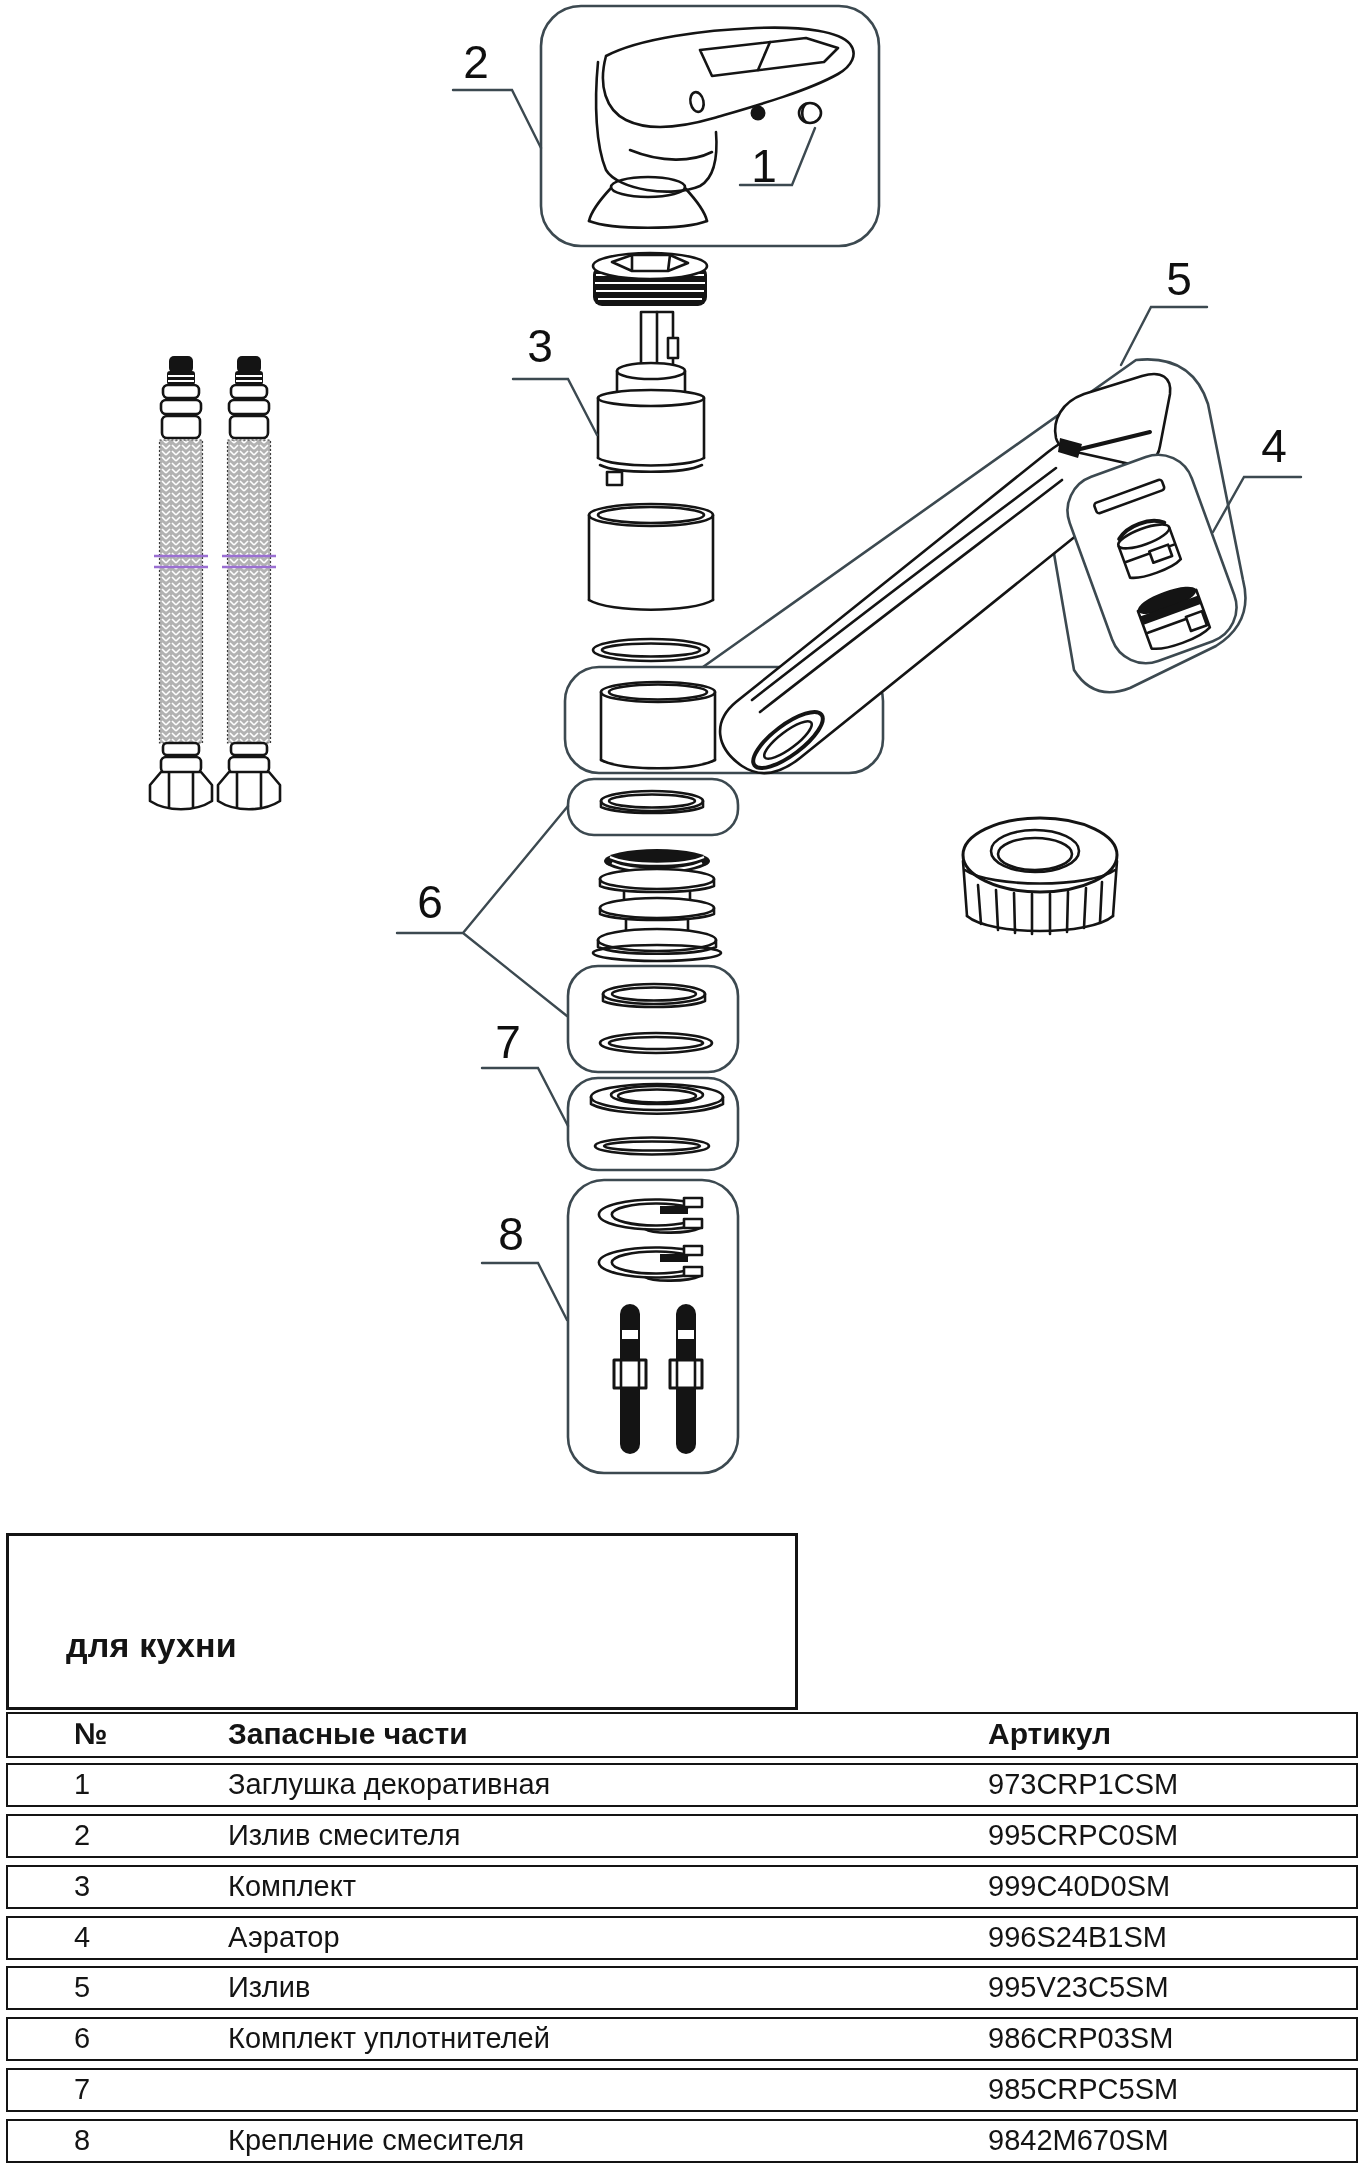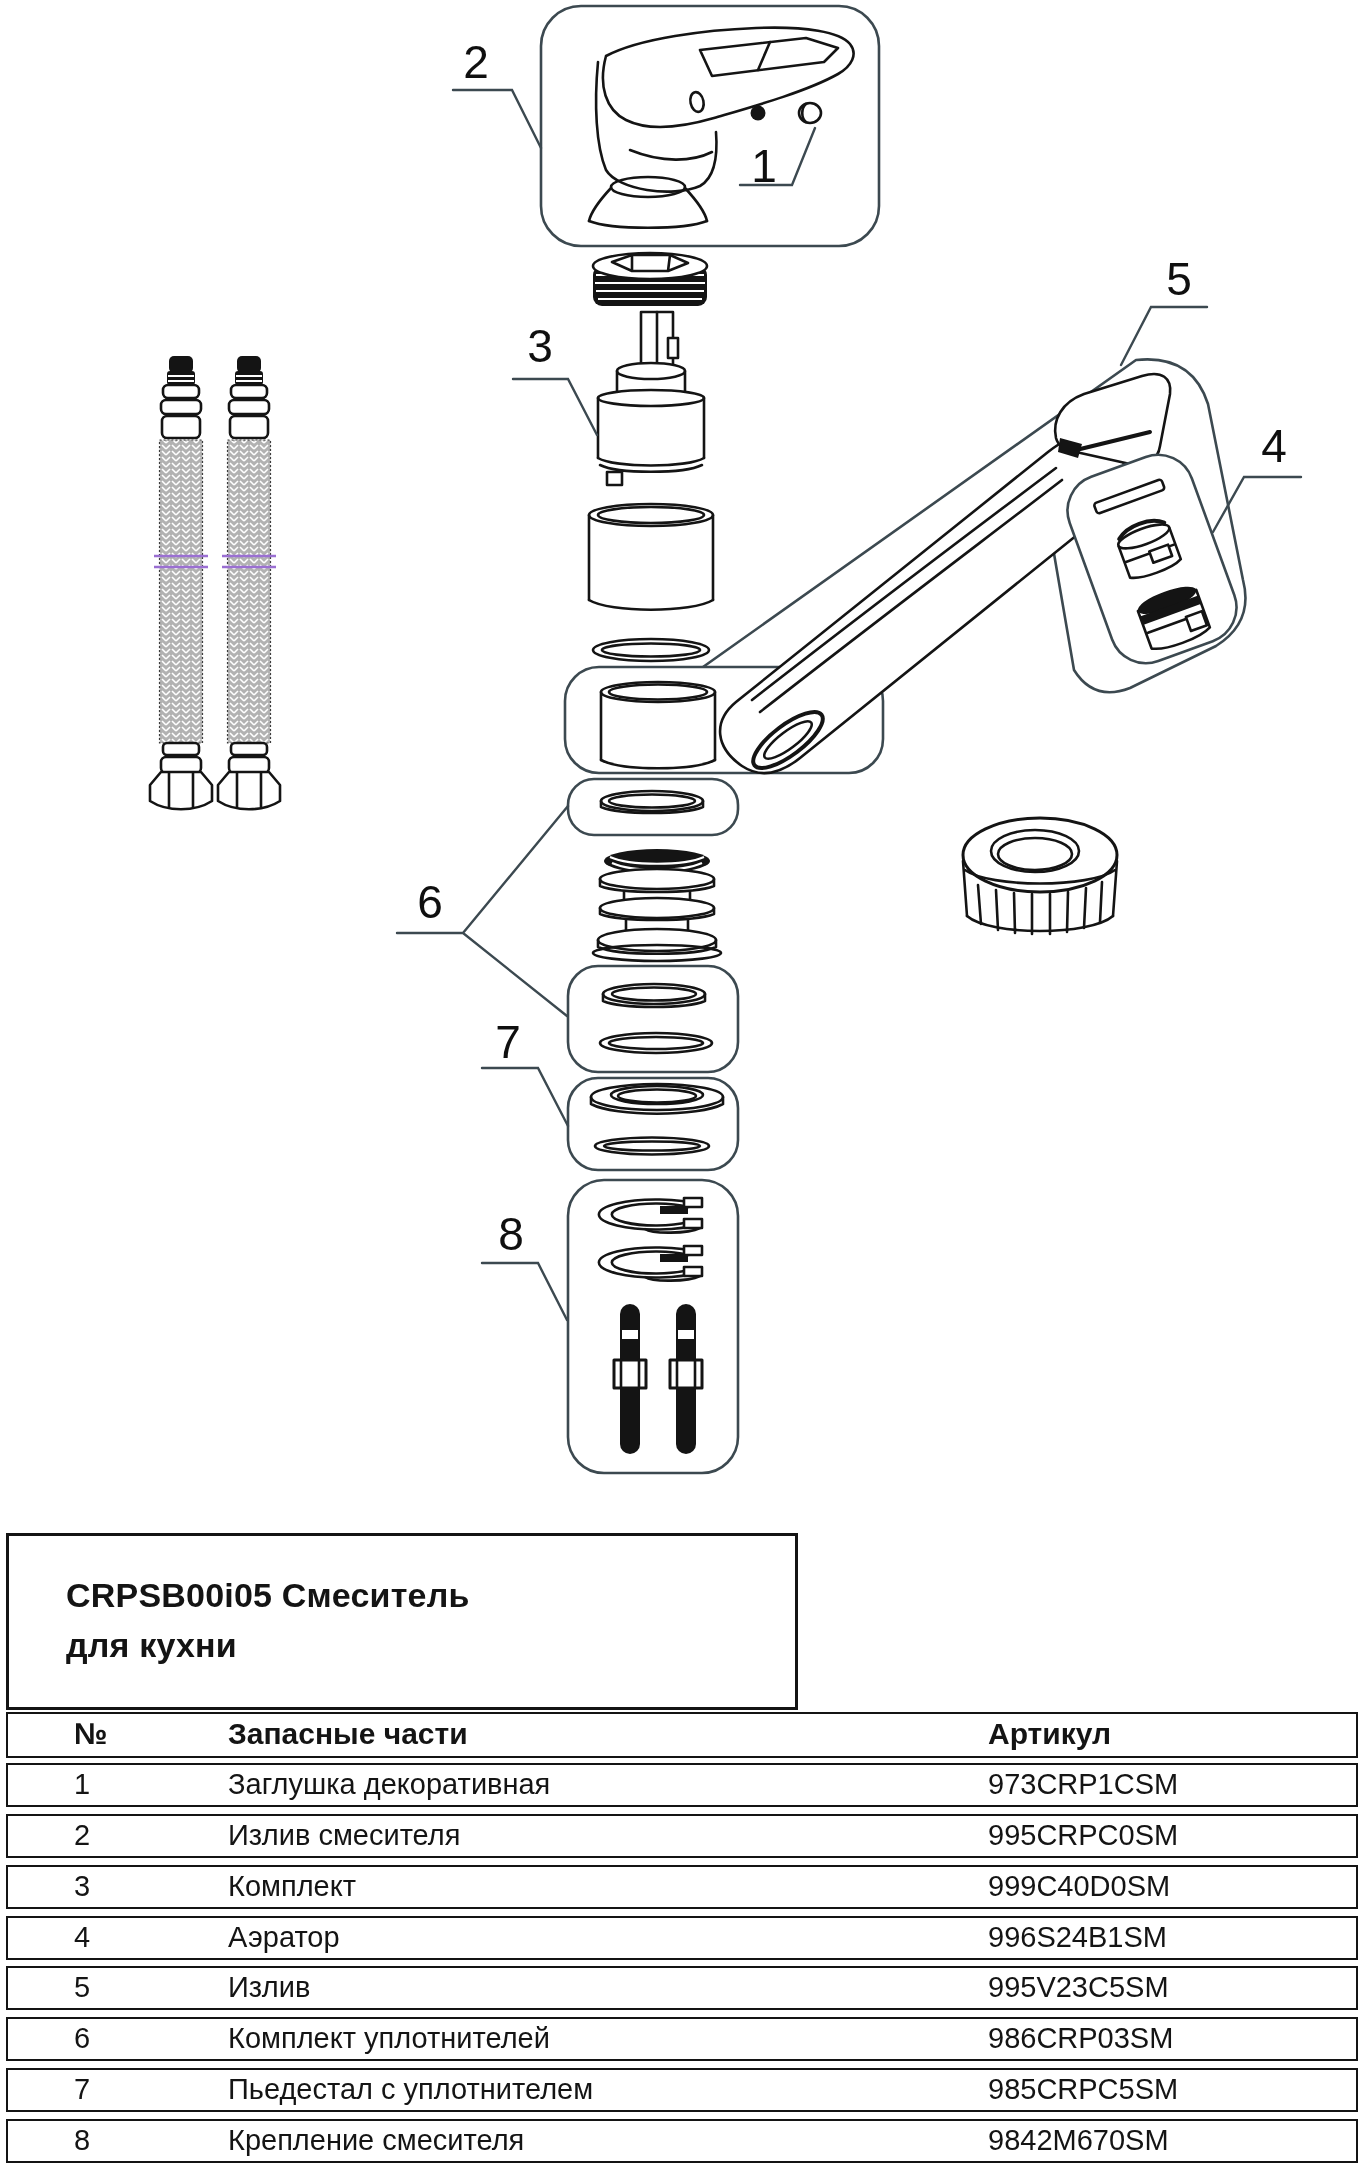--- a/index.html
+++ b/index.html
@@ -275,21 +275,20 @@
         <rect class="ink white-fill" x="614" y="1360" width="32" height="28" style="stroke-width:3"></rect>
         <path class="ink" d="M621,1360 V1388 M639,1360 V1388"></path>
       </g>
     </g>
 
     <text class="callout" x="511" y="1250">8</text>
     <path class="leader" d="M482,1263 H538 L567,1320"></path>
   </svg>
 
   <div class="titlebox"></div>
-  <div class="title-line tl1">CRPSB00i05 Смеситель</div>
   <div class="title-line tl2">для кухни</div>
 
   <div class="thead">
     <div class="cell c-num">№</div>
     <div class="cell c-name">Запасные части</div>
     <div class="cell c-art">Артикул</div>
   </div>
 
   <div class="trow r0">
     <div class="cell c-num">1</div>
@@ -316,21 +315,20 @@
     <div class="cell c-name">Излив</div>
     <div class="cell c-art">995V23C5SM</div>
   </div>
   <div class="trow r5">
     <div class="cell c-num">6</div>
     <div class="cell c-name">Комплект уплотнителей</div>
     <div class="cell c-art">986CRP03SM</div>
   </div>
   <div class="trow r6">
     <div class="cell c-num">7</div>
-    <div class="cell c-name">Пьедестал с уплотнителем</div>
     <div class="cell c-art">985CRPC5SM</div>
   </div>
   <div class="trow r7">
     <div class="cell c-num">8</div>
     <div class="cell c-name">Крепление смесителя</div>
     <div class="cell c-art">9842M670SM</div>
   </div>
 
 </div>
 

